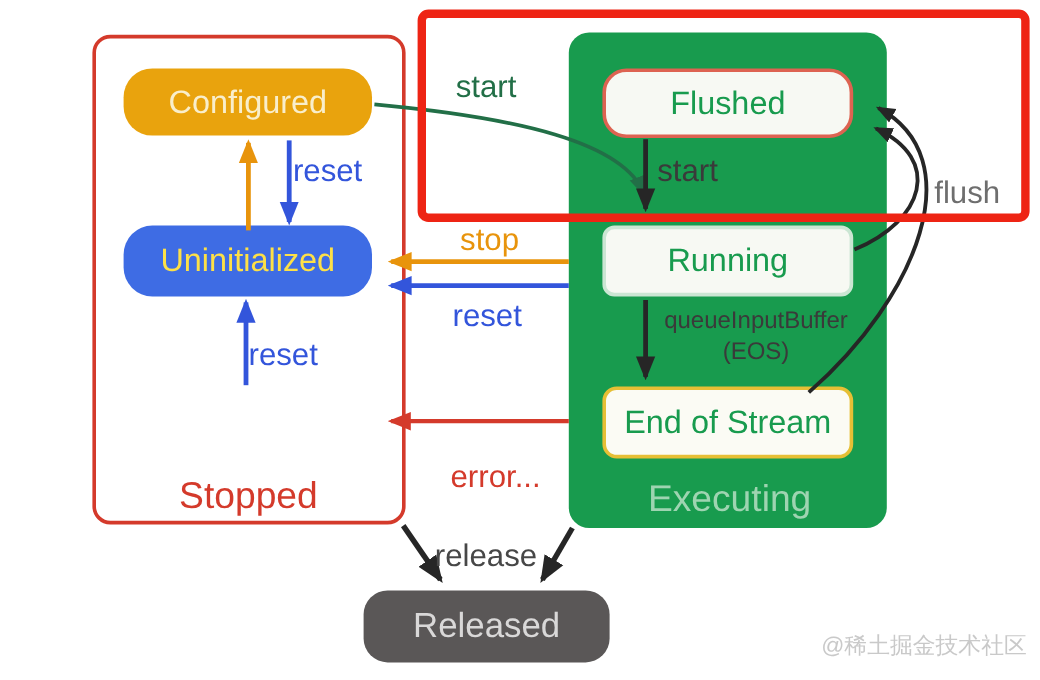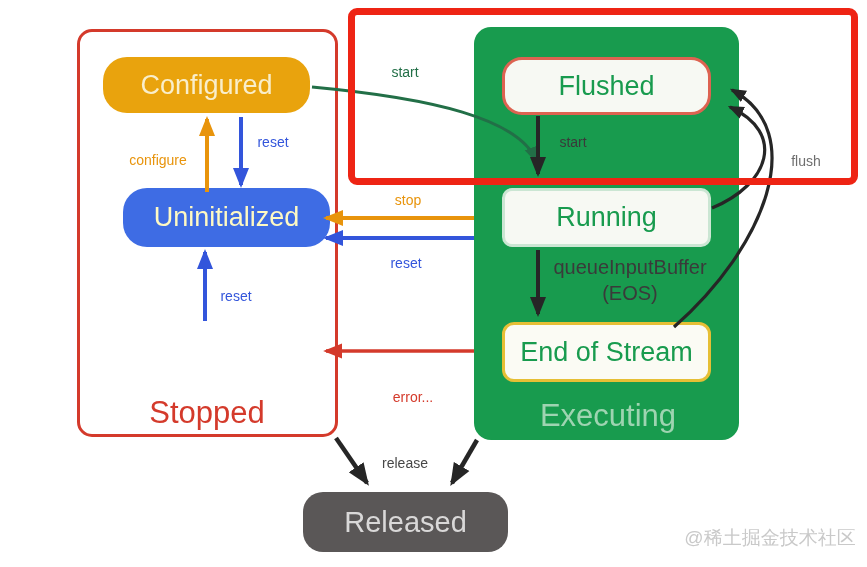--- a/index.html
+++ b/index.html
@@ -8,21 +8,21 @@
 
   .group { position: absolute; z-index: 1; }
   .stopped-box { left: 77px; top: 29px; width: 261px; height: 408px;
                  border: 3px solid var(--c-red); border-radius: 15px; background: #ffffff; }
   .executing-box { left: 474px; top: 27px; width: 265px; height: 413px;
                    background: var(--c-green); border-radius: 17px; }
 
   .state { position: absolute; z-index: 5; display: flex; align-items: center; justify-content: center;
            font-size: 27px; border-radius: 24px; white-space: nowrap; }
   .st-configured    { left: 103px; top: 57px;  width: 207px; height: 56px; background: var(--c-yellow); color: #F9EECB; }
-  .st-uninitialized { left: 103px; top: 188px; width: 207px; height: 59px; background: var(--c-blue);   color: #fef9c3; margin-left: 20px; }
+  .st-uninitialized { left: 103px; top: 188px; width: 207px; height: 59px; background: var(--c-blue);   color: #fde047; }
   .st-error         { left: 102px; top: 323px; width: 208px; height: 59px; background: var(--c-red);    color: #FDF1EF; }
   .st-flushed { left: 502px; top: 57px;  width: 209px; height: 58px; background: #F7F9F3;
                 border: 3px solid #DD6351; border-radius: 20px; color: var(--c-green); }
   .st-running { left: 502px; top: 188px; width: 209px; height: 59px; background: #F7F9F3;
                 border: 3px solid #CBE6D3; border-radius: 10px; color: var(--c-green); }
   .st-eos     { left: 502px; top: 322px; width: 209px; height: 60px; background: #FBFBF4;
                 border: 3px solid #E6BF35; border-radius: 12px; color: var(--c-green); }
   .st-released { left: 303px; top: 492px; width: 205px; height: 60px; background: var(--c-released_gray);
                  color: #D9D8D8; font-size: 29px; border-radius: 20px; z-index: 6; }
 
@@ -36,21 +36,21 @@
   .s-blue   { stroke: var(--c-blue_arrow); stroke-width: 4;   fill: none; }
   .s-red    { stroke: var(--c-red);        stroke-width: 3.5; fill: none; }
   .s-green  { stroke: var(--c-dark_green); stroke-width: 3;   fill: none; }
   .s-black  { stroke: #262626;             stroke-width: 4;   fill: none; }
   .s-black-thin { stroke: #262626;         stroke-width: 3.2; fill: none; }
   .s-black-rel  { stroke: #262626;         stroke-width: 4.5; fill: none; }
   .f-orange { fill: var(--c-orange); } .f-blue { fill: var(--c-blue_arrow); }
   .f-red { fill: var(--c-red); } .f-green { fill: var(--c-dark_green); } .f-black { fill: #262626; }
 
   .lbl { position: absolute; z-index: 20; transform: translate(-50%, -50%);
-         font-size: 14px; white-space: nowrap; }
+         font-size: 26px; white-space: nowrap; }
   .lbl-orange { color: var(--c-orange); }
   .lbl-blue   { color: var(--c-blue_arrow); }
   .lbl-red    { color: var(--c-red); }
   .lbl-green  { color: var(--c-dark_green); }
   .lbl-dark   { color: #3A3A3A; }
   .lbl-gray   { color: #6E6E6E; }
   .lbl-qib    { font-size: 20px; line-height: 26px; text-align: center; }
 
   .highlight-rect { position: absolute; left: 348px; top: 8px; width: 510px; height: 177px;
                     border: 7px solid var(--c-highlight_red); border-radius: 9px;
@@ -118,21 +118,20 @@
     <path d="M538,250 L538,314" class="s-black" marker-end="url(#m-black)"></path>
     <path d="M712,208 C770,184 786,133 730,107" class="s-black-thin" marker-end="url(#m-black)"></path>
     <path d="M674,327 C765,247 810,132 732,90" class="s-black-thin" marker-end="url(#m-black)"></path>
     <path d="M336,438 L367,483" class="s-black-rel" marker-end="url(#m-black)"></path>
     <path d="M477,440 L452,483" class="s-black-rel" marker-end="url(#m-black)"></path>
   </svg>
 
   <span class="lbl lbl-green" style="left:405px; top:72px;">start</span>
   <span class="lbl lbl-dark" style="left:573px; top:142px;">start</span>
   <span class="lbl lbl-gray" style="left:806px; top:161px;">flush</span>
-  <span class="lbl lbl-orange" style="left:158px; top:160px;">configure</span>
   <span class="lbl lbl-blue" style="left:273px; top:142px;">reset</span>
   <span class="lbl lbl-blue" style="left:236px; top:296px;">reset</span>
   <span class="lbl lbl-orange" style="left:408px; top:200px;">stop</span>
   <span class="lbl lbl-blue" style="left:406px; top:263px;">reset</span>
   <span class="lbl lbl-red" style="left:413px; top:373px;margin-top:24px;">error...</span>
   <div class="lbl lbl-dark lbl-qib" style="left:630px; top:280px;">
     <span style="display:block;">queueInputBuffer</span>
     <span style="display:block;">(EOS)</span>
   </div>
   <span class="lbl lbl-dark" style="left:405px; top:463px; color:#474747;">release</span>

